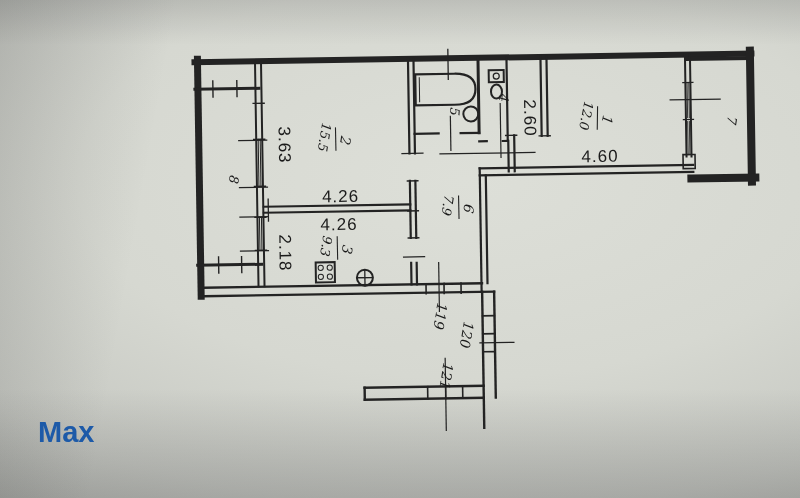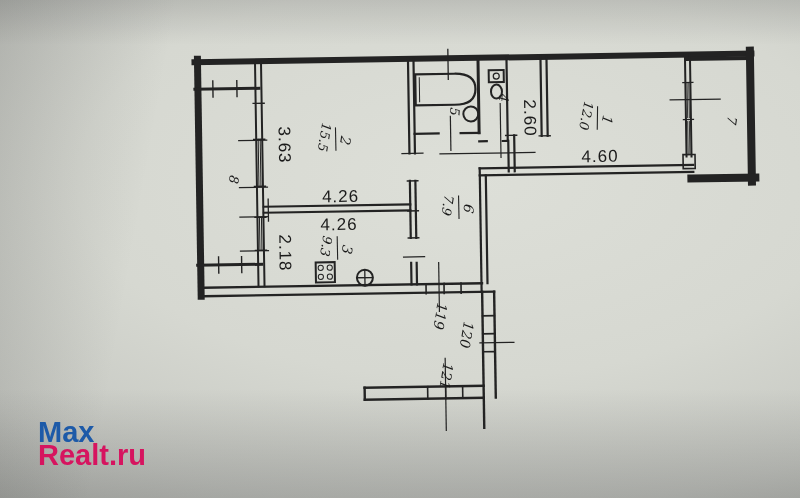--- a/index.html
+++ b/index.html
@@ -214,15 +214,14 @@
         <text class="unit" transform="translate(434,315) rotate(100)">119</text>
         <text class="unit" transform="translate(460,334) rotate(100)">120</text>
         <text class="unit" transform="translate(439,375) rotate(100)">121</text>
       </g>
 
     </g>
   </svg>
 
   <div id="watermark">
     <span class="wm1">Max</span>
-    <span class="wm2">Realt.ru</span>
   </div>
 </div>
 
 </body></html>

